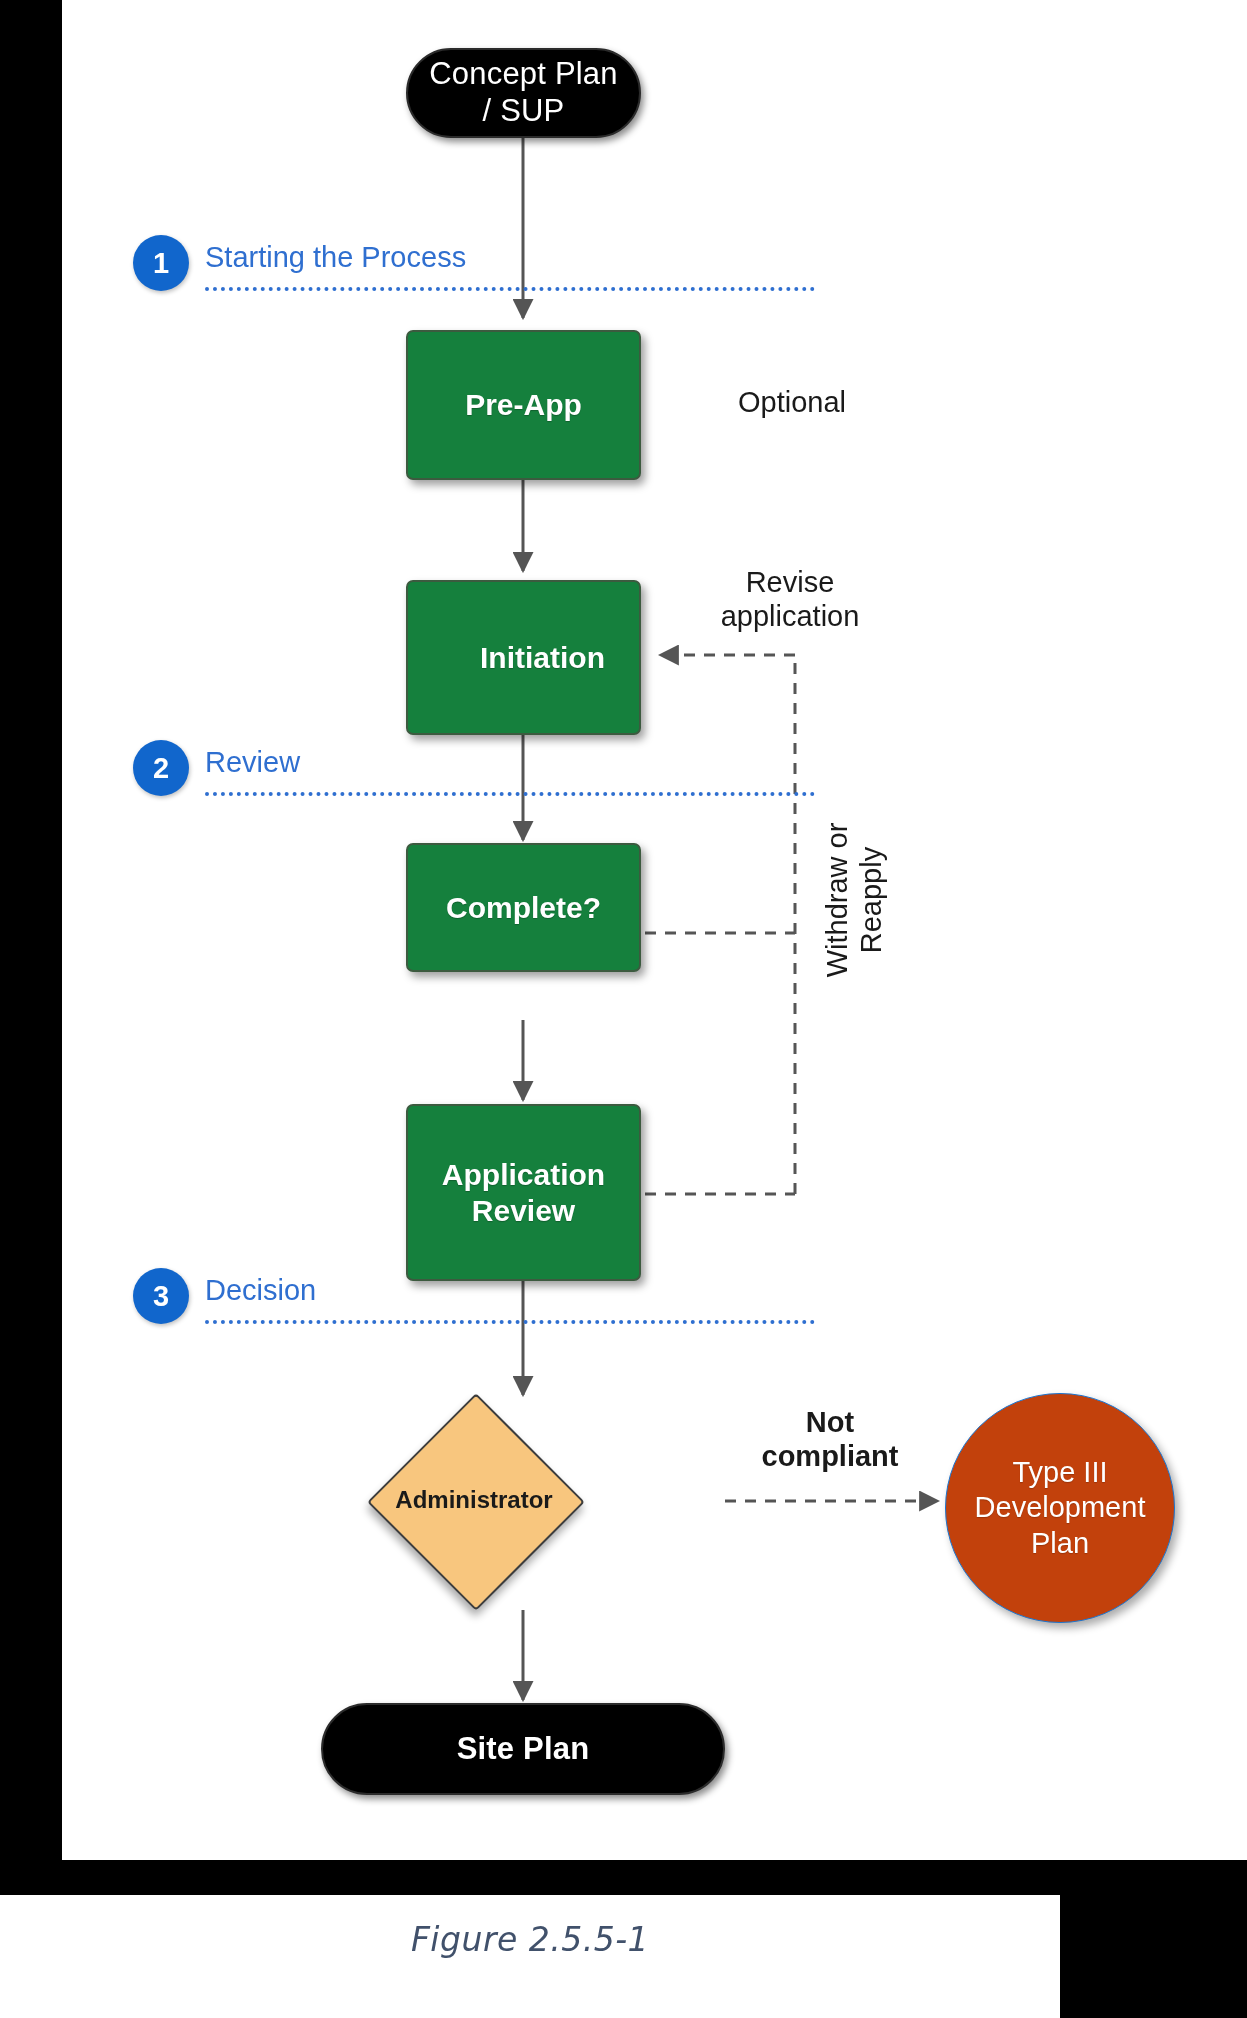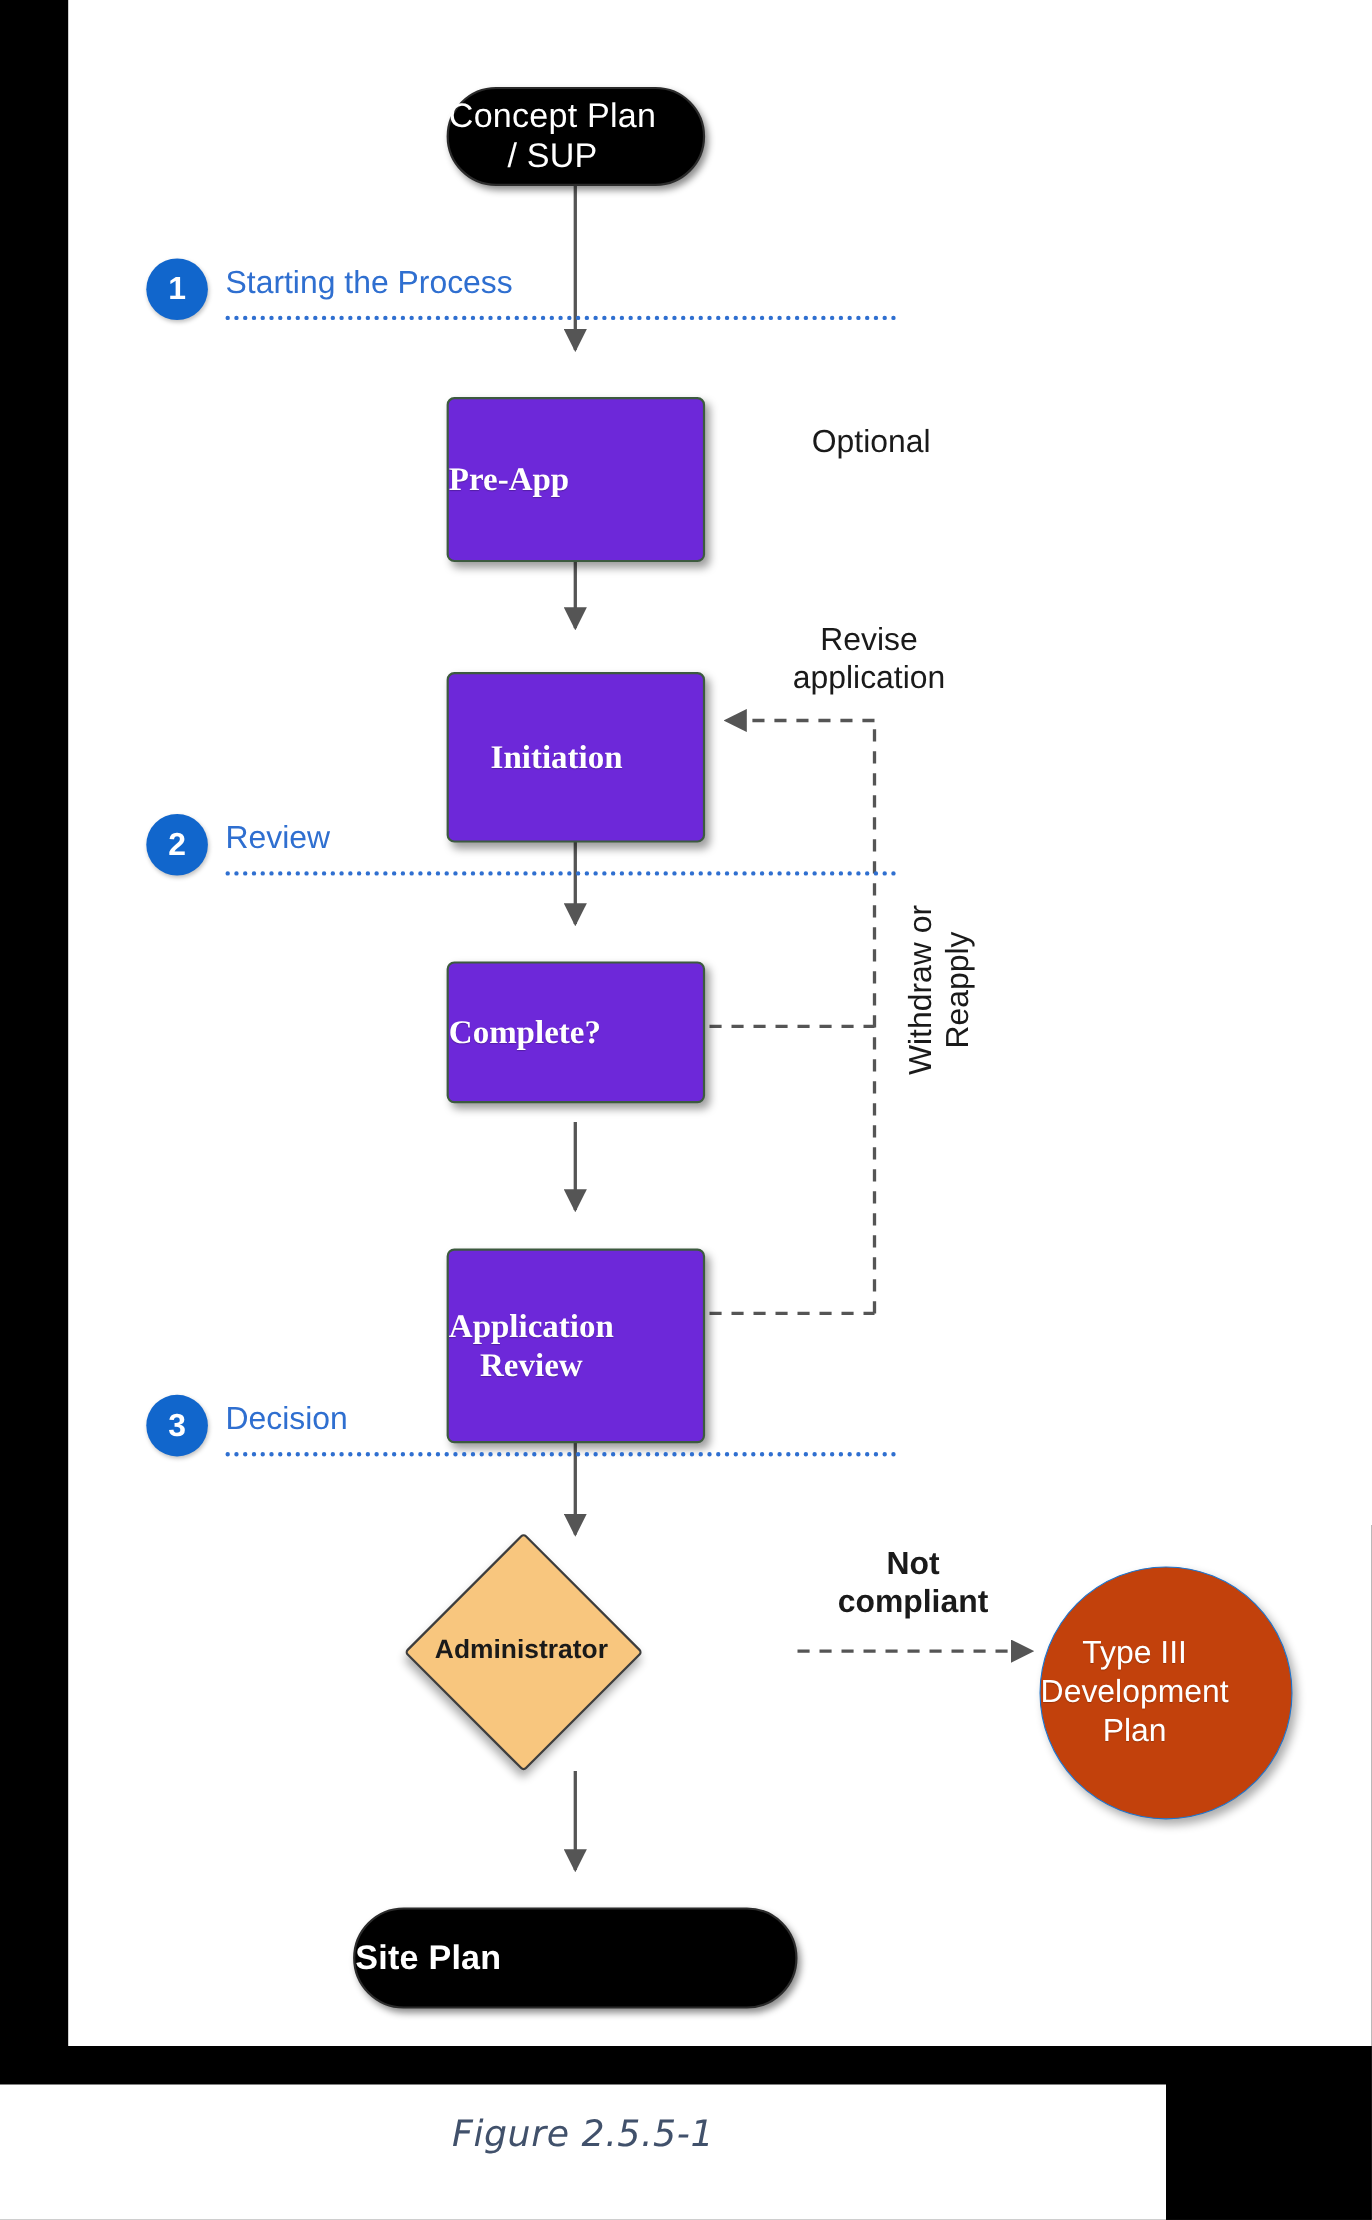--- a/index.html
+++ b/index.html
@@ -19,37 +19,36 @@
     position:absolute;left:0;top:1920px;width:1060px;text-align:center;
     font-family:"DejaVu Sans",sans-serif;
     font-style:italic;font-size:33px;color:#41516b;letter-spacing:.5px;
   }
 
   
   #wires{position:absolute;left:0;top:0;width:1247px;height:1860px;
          pointer-events:none;}
 
   
-  .node{position:absolute;display:flex;align-items:center;
-        text-align:center;box-sizing:border-box;margin-top:31px;}
+  .node{position:absolute;display:flex;align-items:center;justify-content:center;
+        text-align:center;box-sizing:border-box;}
 
   .terminal{
     background:#000000;color:#ffffff;border-radius:62px;
     border:2px solid #2b2b2b;
     box-shadow:3px 4px 7px rgba(0,0,0,.45);
     font-size:31px;line-height:1.18;letter-spacing:.2px;
   }
   .terminal.bold{font-weight:bold;}
 
   .process{
-    background:#6d28d9;color:#ffffff;border:2.5px solid #3c5a3f;
+    background:#15803d;color:#ffffff;border:2.5px solid #3c5a3f;
     border-radius:7px;font-weight:bold;font-size:30px;line-height:1.2;
     box-shadow:4px 5px 8px rgba(0,0,0,.38);
     text-shadow:0 1px 1px rgba(0,0,0,.25);
-    font-family:Liberation Serif, serif;
   }
 
   .decision-wrap{position:absolute;}
   .decision-shape{
     position:absolute;left:0;top:0;width:100%;height:100%;
     background:#f8c67e;border:2.5px solid #3d3d3d;
     transform:rotate(45deg);border-radius:4px;
     box-shadow:4px 5px 9px rgba(0,0,0,.33);
   }
   .decision-label{

